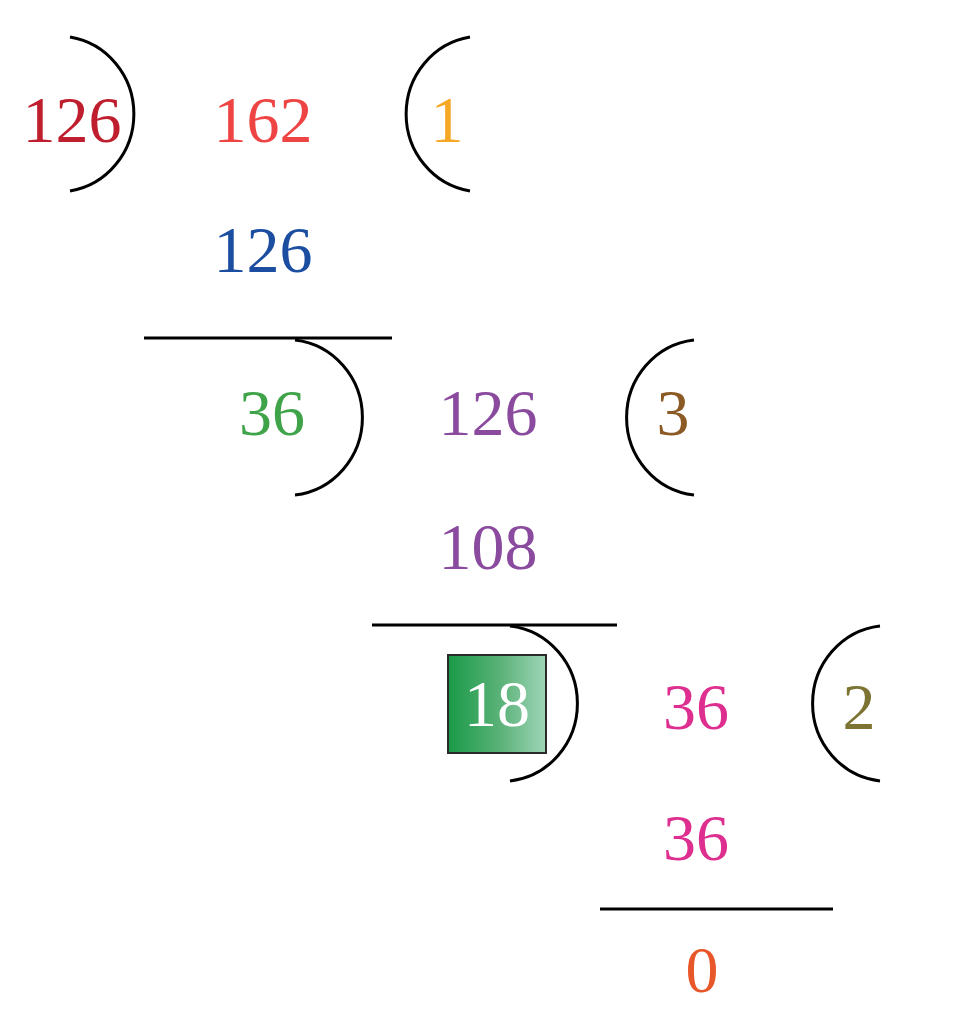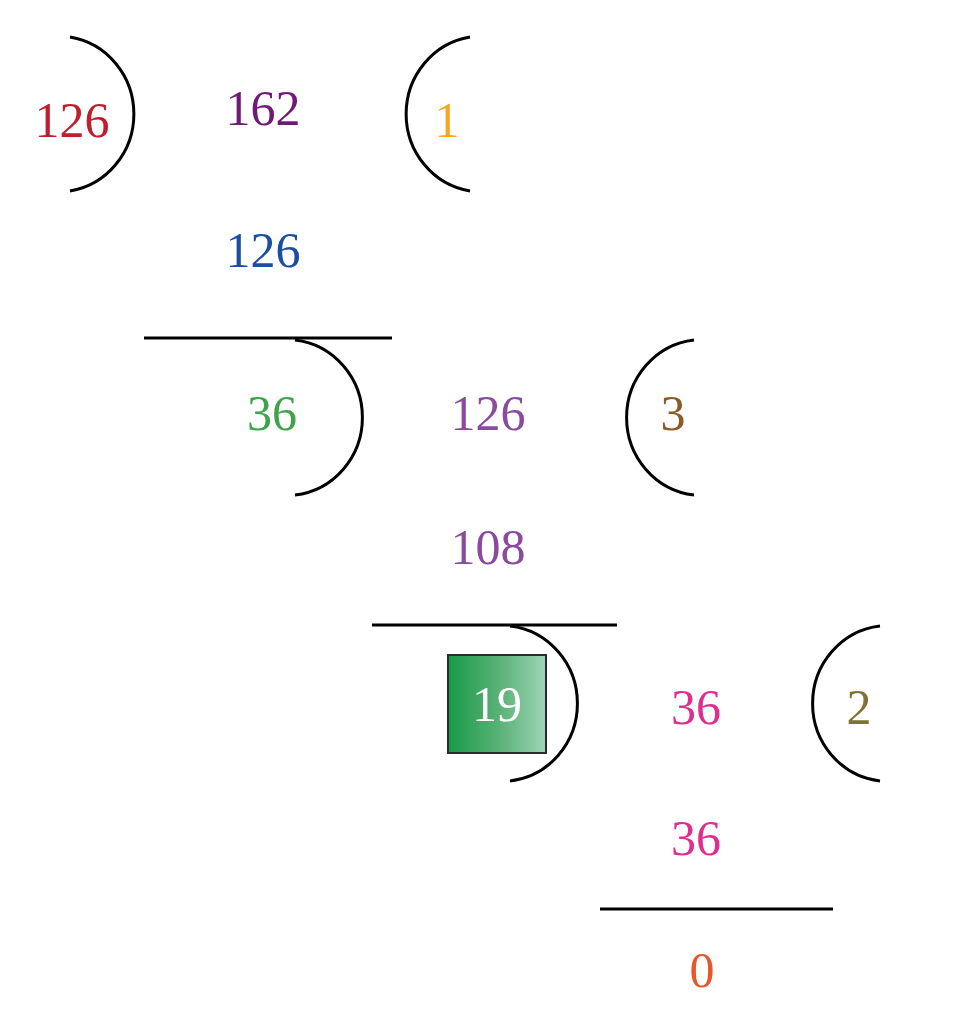--- a/index.html
+++ b/index.html
@@ -1,17 +1,17 @@
 <!DOCTYPE html>
 <html><head>
 <meta charset="utf-8">
 <style>
   html, body { margin:0; padding:0; background:#ffffff; }
   body { width:957px; height:1013px; position:relative; overflow:hidden; }
-  .num { position:absolute; font-family:"Liberation Serif","DejaVu Serif",serif; font-size:50px; line-height:1; white-space:nowrap; transform:translate(-50%,-50%); }
+  .num { position:absolute; font-family:"Liberation Serif","DejaVu Serif",serif; font-size:66px; line-height:1; white-space:nowrap; transform:translate(-50%,-50%); }
   svg.lines { position:absolute; left:0; top:0; }
   .box { position:absolute; left:447px; top:654px; width:100px; height:100px; box-sizing:border-box; border:2px solid #2b2b2b;
          background:linear-gradient(to right,#1a9a48 0%,#5db37a 55%,#9dd4b6 100%); }
   .box .num { color:#ffffff; left:50%; top:50%; }
 </style>
 </head>
 <body>
 
 <svg class="lines" width="957" height="1013">
 
@@ -22,28 +22,28 @@
   <path d="M295,340 A76,78 0 0 1 295,495" fill="none" stroke="#000" stroke-width="3"></path>
   <path d="M694,340 A76,78 0 0 0 694,495" fill="none" stroke="#000" stroke-width="3"></path>
   <line x1="372" y1="625" x2="617" y2="625" stroke="#000" stroke-width="3"></line>
 
   <path d="M510,626 A76,78 0 0 1 510,781" fill="none" stroke="#000" stroke-width="3"></path>
   <path d="M880,626 A76,78 0 0 0 880,781" fill="none" stroke="#000" stroke-width="3"></path>
   <line x1="600" y1="909" x2="833" y2="909" stroke="#000" stroke-width="3"></line>
 </svg>
 
 <div class="num" style="left:72px;top:120px;color:#be1e2d">126</div>
-<div class="num" style="left:263px;top:108px;color:#701a75">162</div>
+<div class="num" style="left:263px;top:120px;color:#ef4444">162</div>
 <div class="num" style="left:447px;top:120px;color:#f6a724">1</div>
 <div class="num" style="left:263px;top:250px;color:#1b4ea1">126</div>
 
 <div class="num" style="left:272px;top:413px;color:#3fa449">36</div>
 <div class="num" style="left:488px;top:413px;color:#8a4a9e">126</div>
 <div class="num" style="left:673px;top:413px;color:#8c5a24">3</div>
 <div class="num" style="left:488px;top:547px;color:#8a4a9e">108</div>
 
 <div class="box">
-  <div class="num">19</div>
+  <div class="num">18</div>
 </div>
 <div class="num" style="left:696px;top:707px;color:#de2e8f">36</div>
 <div class="num" style="left:859px;top:707px;color:#7d7433">2</div>
 <div class="num" style="left:696px;top:838px;color:#de2e8f">36</div>
 <div class="num" style="left:702px;top:970px;color:#e8572a">0</div>
 
 </body></html>

